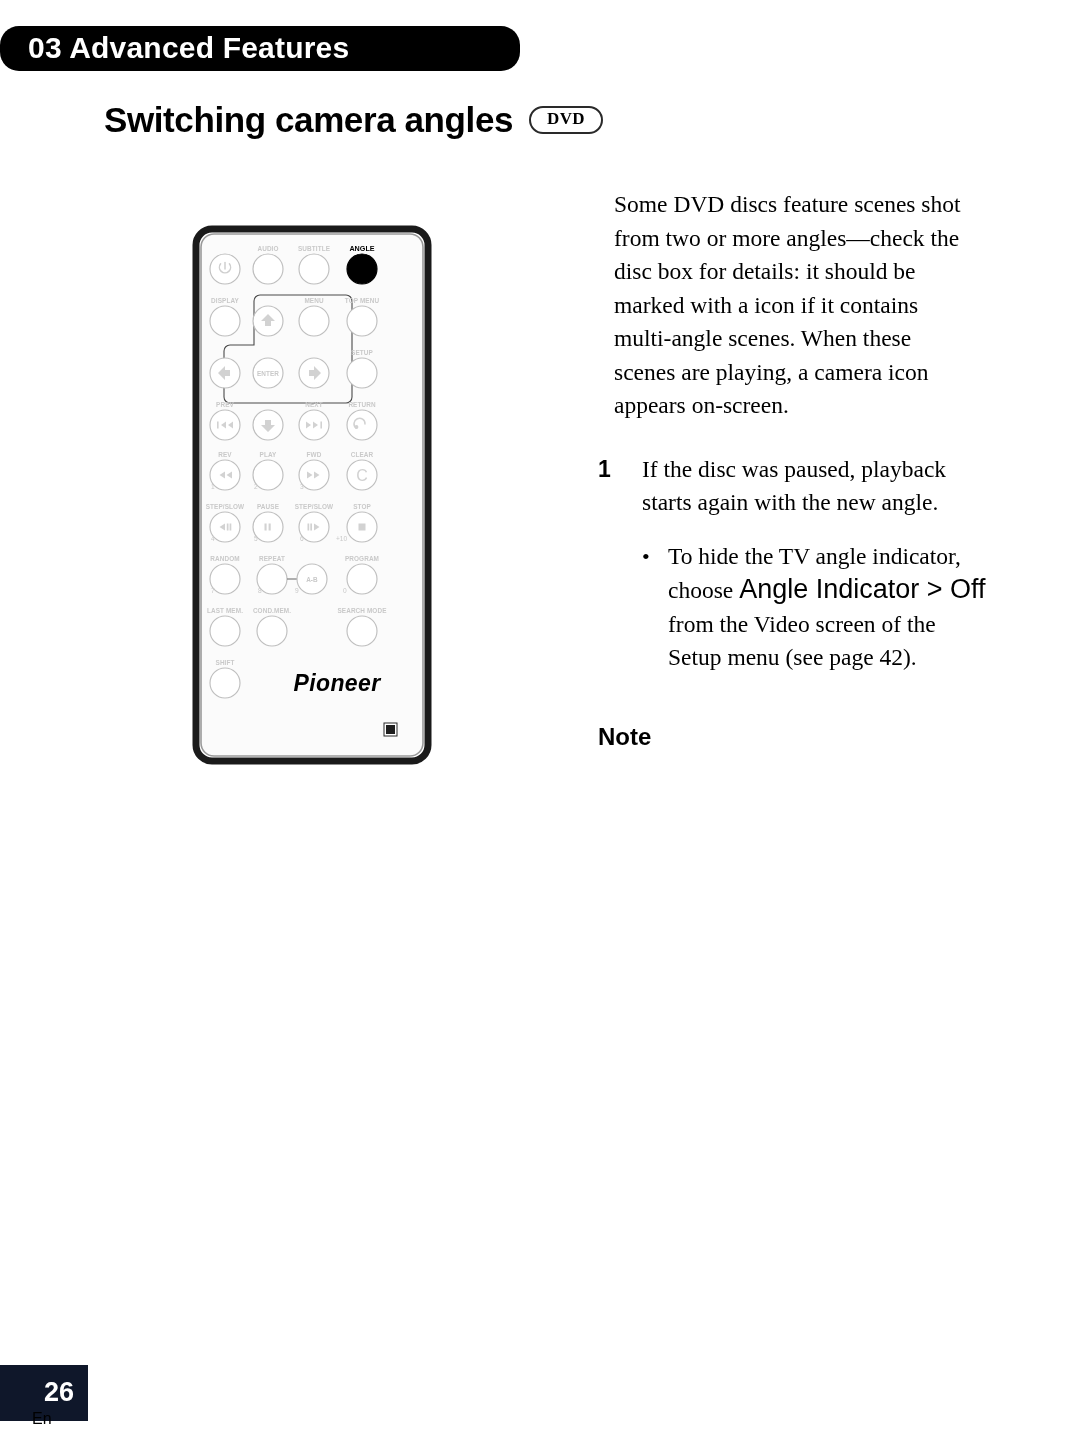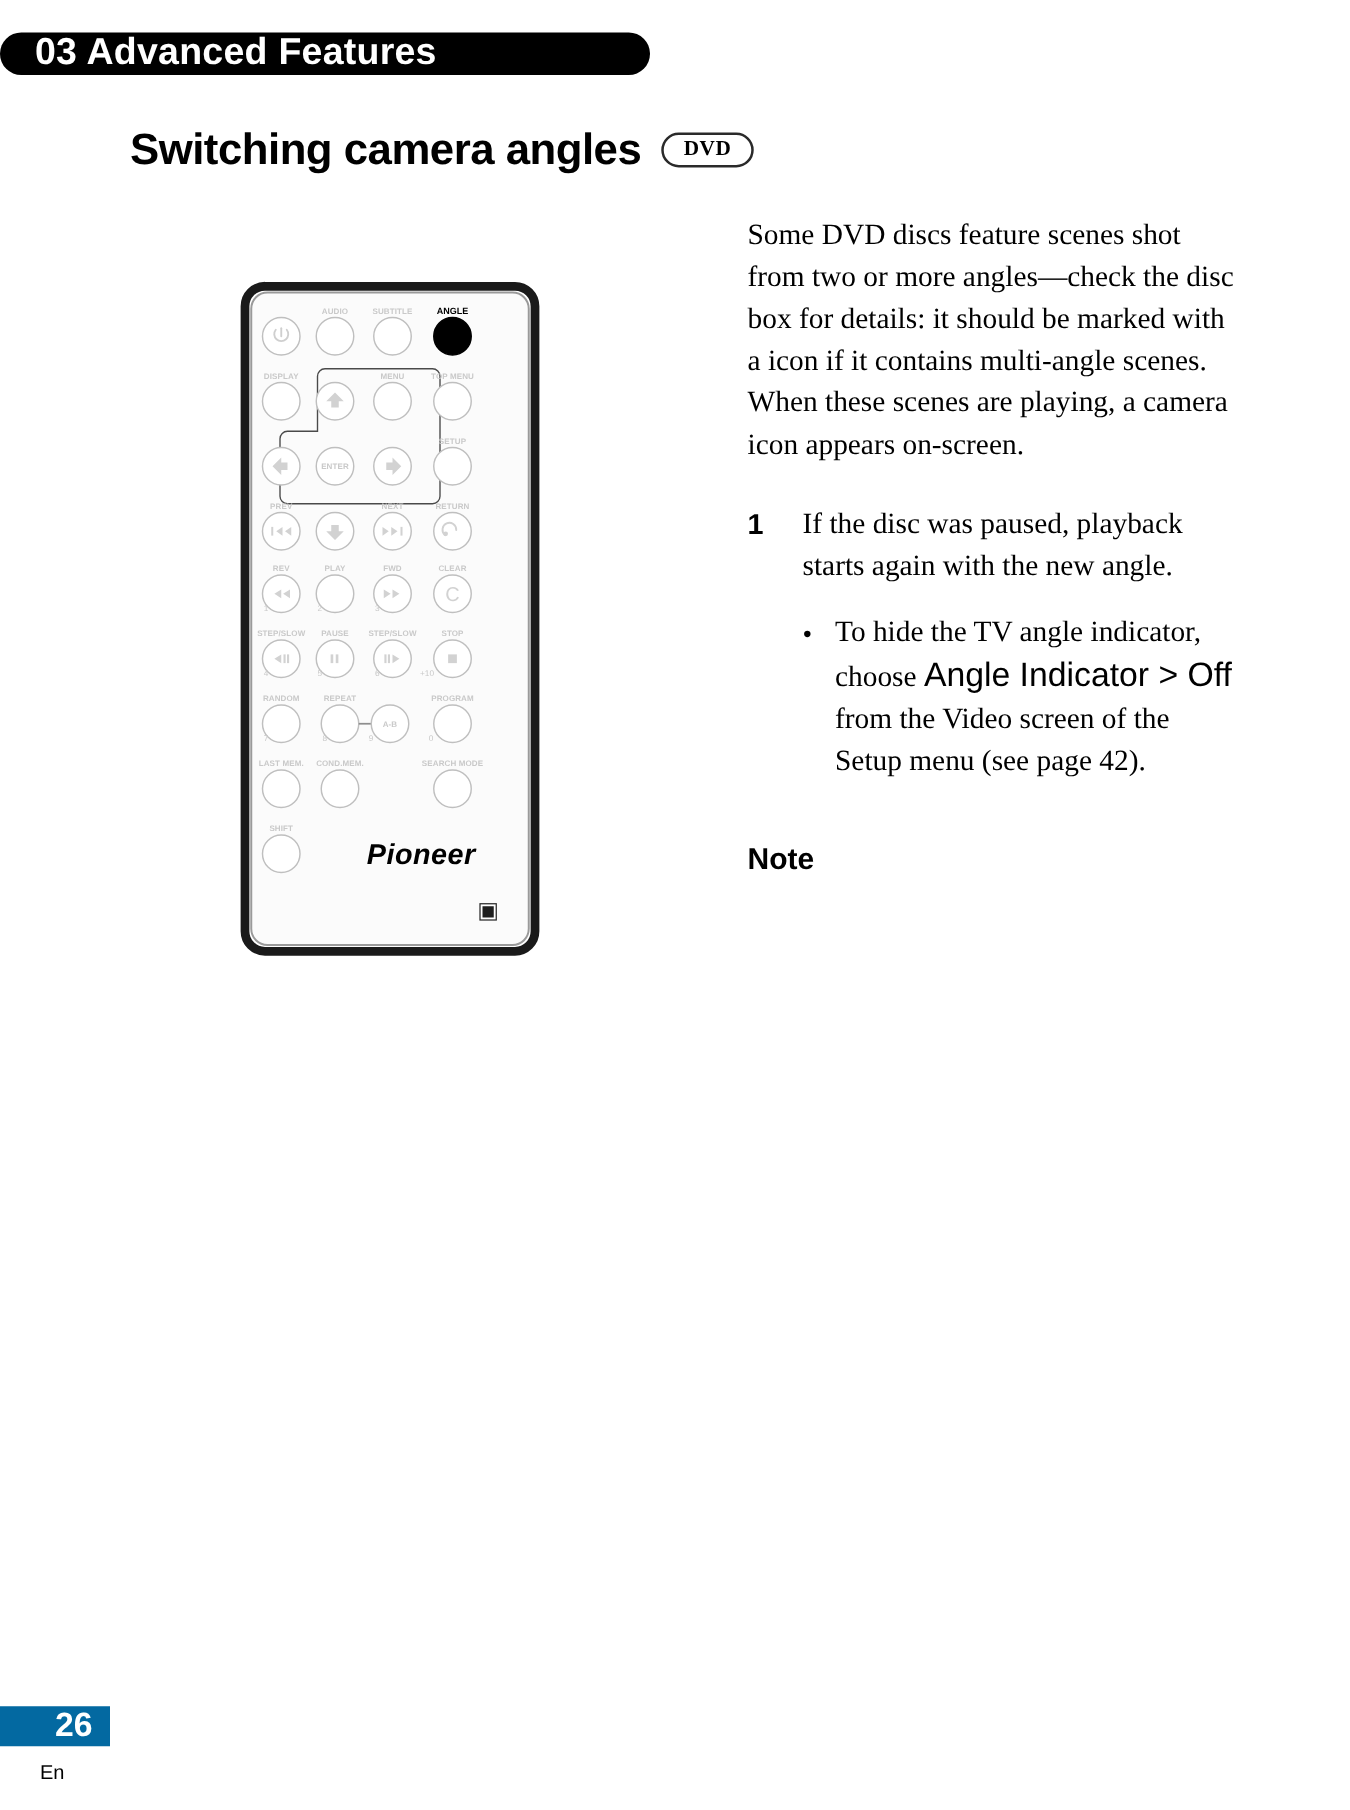--- a/index.html
+++ b/index.html
@@ -15,21 +15,21 @@
     color: #000000;
     overflow: hidden;
   }
 
   
   .chapter-bar {
     position: absolute;
     left: 0;
     top: 26px;
     width: 520px;
-    height: 34px;
+    height: 45px;
     background: #000000;
     border-radius: 19px;
   }
   .chapter-bar .chapter-text {
     position: absolute;
     left: 28px;
     top: 50%;
     transform: translateY(-52%);
     color: #ffffff;
     font-family: "Liberation Sans", sans-serif;
@@ -71,21 +71,21 @@
   .text-col {
     position: absolute;
     left: 598px;
     top: 172px;
     width: 392px;
   }
   .para {
     font-family: "Liberation Serif", serif;
     font-size: 23.5px;
     line-height: 33.5px;
-    margin: 0;
+    margin: 16px;
     text-align: left;
   }
   .step {
     display: flex;
     margin-top: 30px;
   }
   .step-num {
     font-family: "Liberation Sans", sans-serif;
     font-weight: bold;
     font-size: 23px;
@@ -151,22 +151,22 @@
     width: 264px;
     height: 540px;
   }
 
   
   .folio-box {
     position: absolute;
     left: 0;
     top: 1365px;
     width: 88px;
-    height: 32px;
-    background: #0369a1;
+    height: 56px;
+    background: #0f172a;
   }
   .folio-num {
     position: absolute;
     right: 14px;
     top: 50%;
     transform: translateY(-52%);
     color: #ffffff;
     font-family: "Liberation Sans", sans-serif;
     font-weight: bold;
     font-size: 27px;

